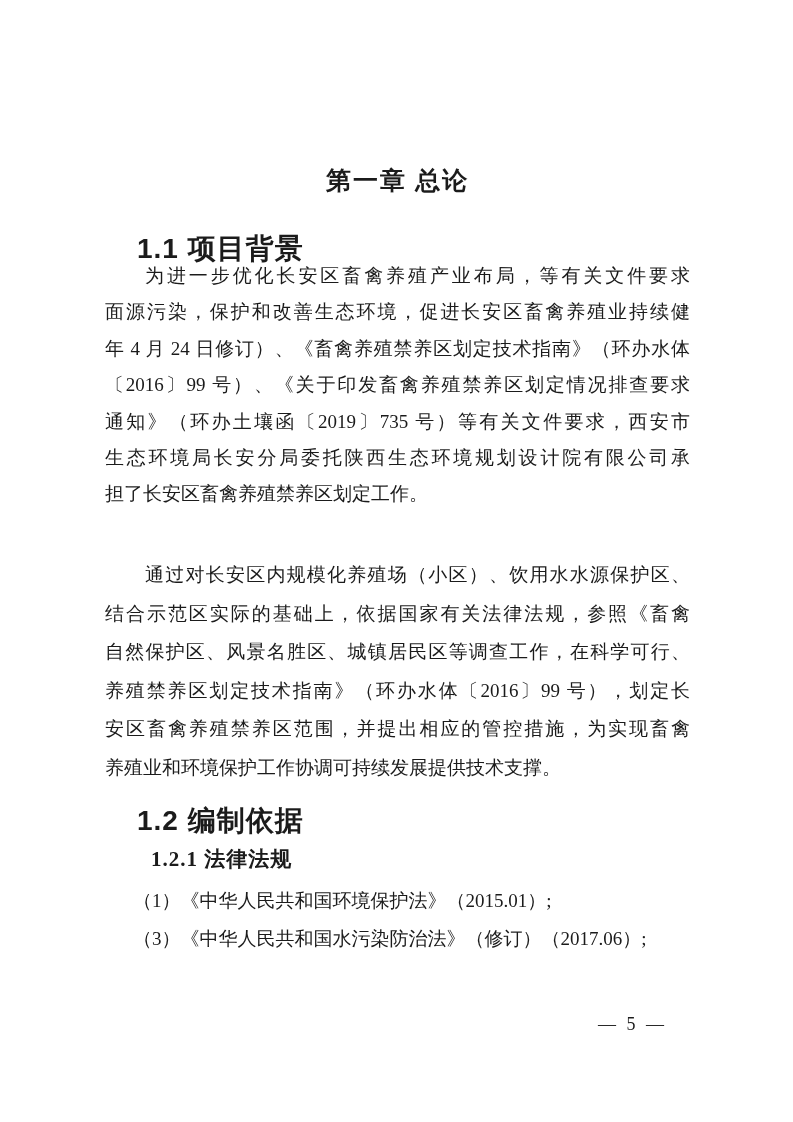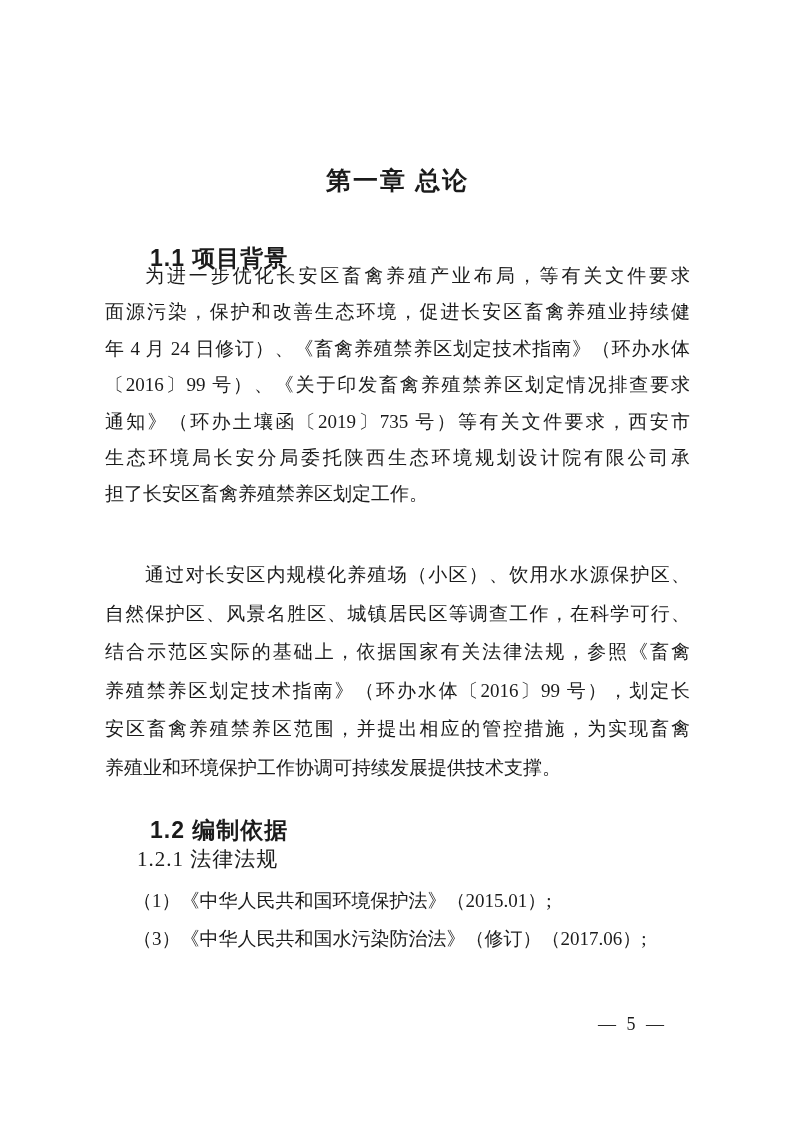--- a/index.html
+++ b/index.html
@@ -26,35 +26,35 @@
     font-weight: bold;
     font-size: 25px;
     letter-spacing: 2px;
   }
   .sec-heading {
     position: absolute;
     left: 105px;
     width: 585px;
     padding-left: 28px;
     box-sizing: border-box;
-    margin: 17px;
+    margin: 4px;
     font-family: "Liberation Sans", sans-serif;
     font-weight: bold;
-    font-size: 23px;
+    font-size: 28px;
     letter-spacing: 1px;
   }
   .sub-heading {
     position: absolute;
-    left: 109px;
+    left: 123px;
     width: 585px;
     padding-left: 28px;
     box-sizing: border-box;
     margin: 0;
     font-family: "Liberation Serif", serif;
-    font-weight: normal;
+    font-weight: bold;
     font-size: 21px;
     letter-spacing: 1px;
   }
   .para {
     position: absolute;
     left: 105px;
     width: 585px;
   }
   .line {
     font-family: "Liberation Serif", serif;
@@ -107,22 +107,22 @@
     <div class="line">面源污染，保护和改善生态环境，促进长安区畜禽养殖业持续健</div>
     <div class="line">年 4 月 24 日修订）、《畜禽养殖禁养区划定技术指南》（环办水体</div>
     <div class="line">〔2016〕99 号）、《关于印发畜禽养殖禁养区划定情况排查要求</div>
     <div class="line">通知》（环办土壤函〔2019〕735 号）等有关文件要求，西安市</div>
     <div class="line">生态环境局长安分局委托陕西生态环境规划设计院有限公司承</div>
     <div class="line last">担了长安区畜禽养殖禁养区划定工作。</div>
   </div>
 
   <div class="para p2" style="top:556px">
     <div class="line first">通过对长安区内规模化养殖场（小区）、饮用水水源保护区、</div>
+    <div class="line">结合示范区实际的基础上，依据国家有关法律法规，参照《畜禽</div>
     <div class="line">自然保护区、风景名胜区、城镇居民区等调查工作，在科学可行、</div>
-    <div class="line">结合示范区实际的基础上，依据国家有关法律法规，参照《畜禽</div>
     <div class="line">养殖禁养区划定技术指南》（环办水体〔2016〕99 号），划定长</div>
     <div class="line">安区畜禽养殖禁养区范围，并提出相应的管控措施，为实现畜禽</div>
     <div class="line last">养殖业和环境保护工作协调可持续发展提供技术支撑。</div>
   </div>
 
   <h2 class="sec-heading" style="top:798px">1.2 编制依据</h2>
 
   <h3 class="sub-heading" style="top:845px">1.2.1 法律法规</h3>
 
   <div class="legal-list">

